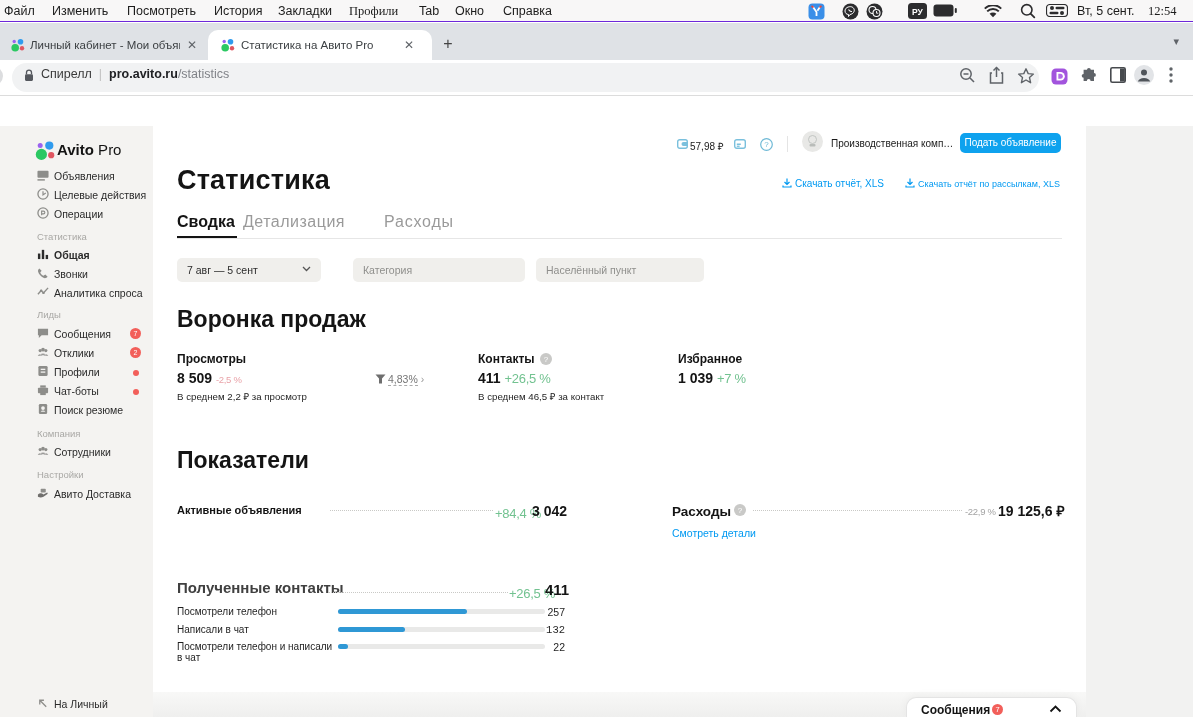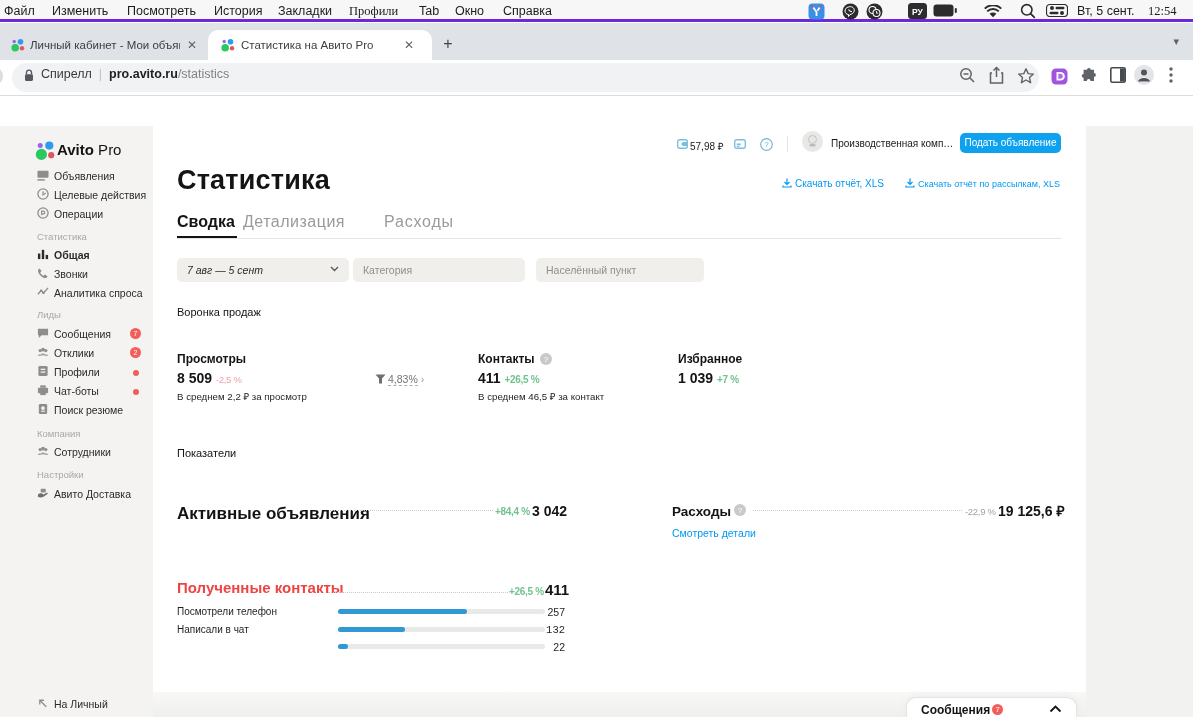--- a/index.html
+++ b/index.html
@@ -1,18 +1,18 @@
 <!DOCTYPE html>
 <html><head>
 <meta charset="utf-8">
 <style>
 * { margin:0; padding:0; box-sizing:border-box; }
 html,body { width:1193px; height:717px; overflow:hidden; font-family:"Liberation Sans", sans-serif; }
 
-#menubar { position:absolute; top:0; left:0; width:1193px; height:22px; background:#f8f7f7; border-bottom:3px solid #6d28d9; font-size:12.5px; color:#1c1c1c; }
+#menubar { position:absolute; top:0; left:0; width:1193px; height:22px; background:#f8f7f7; border-bottom:1px solid #6d28d9; font-size:12.5px; color:#1c1c1c; }
 #menubar .mitem { position:absolute; top:4px; }
 #menubar .stat { position:absolute; top:3px; }
 
 #tabbar { position:absolute; top:23px; left:0; width:1193px; height:37px; background:#dfe2e6; }
 .tab { position:absolute; top:7px; height:30px; font-size:11.5px; color:#3c4043; }
 #tab1 { left:2px; width:203px; }
 #tab2 { left:208px; width:224px; background:#fff; border-radius:10px 10px 0 0; }
 .tabfav { position:absolute; top:8px; width:14px; height:14px; }
 .tabtitle { position:absolute; top:9px; white-space:nowrap; overflow:hidden; }
 .tabx { position:absolute; top:8px; width:14px; height:14px; color:#5f6368; font-size:12px; text-align:center; line-height:14px; }
@@ -32,30 +32,30 @@
 #gutter { position:absolute; top:29px; left:1086px; width:107px; height:591px; background:#f2f2f1; }
 
 .side-item { position:absolute; left:37px; font-size:10.5px; color:#2b2b2b; white-space:nowrap; }
 .side-item .ic { position:absolute; left:0; top:-1px; width:12px; height:12px; }
 .side-item .tx { position:absolute; left:17px; top:0; }
 .side-label { position:absolute; left:37px; font-size:9.5px; color:#a9a8a5; }
 .badge { position:absolute; border-radius:50%; background:#f25f5a; color:#fff; font-size:7px; text-align:center; }
 .dot { position:absolute; width:6px; height:6px; border-radius:50%; background:#f25f5a; }
 
 .h1 { position:absolute; left:177px; top:68px; font-size:27px; font-weight:bold; color:#141414; letter-spacing:0.2px; }
-.h2 { position:absolute; left:177px; font-size:11px; font-weight:normal; color:#141414; }
+.h2 { position:absolute; left:177px; font-size:23px; font-weight:bold; color:#141414; }
 .dlink { position:absolute; top:81px; font-size:10px; color:#0099f1; white-space:nowrap; }
 .tabrow { position:absolute; top:116px; font-size:16px; }
 .hr { position:absolute; left:177px; top:141px; width:885px; height:1px; background:#e6e6e6; }
 .tabul { position:absolute; left:177px; top:139px; width:60px; height:3px; background:#141414; }
 .filter { position:absolute; top:161px; height:24px; background:#f0efec; border-radius:5px; font-size:10.5px; color:#8f8f8c; line-height:24px; padding-left:10px; }
 .flabel { font-size:12px; font-weight:bold; color:#141414; position:absolute; }
 .fval { font-size:14px; font-weight:bold; color:#141414; position:absolute; }
 .fsub { font-size:9.7px; color:#1f1f1f; position:absolute; }
-.pct-g { font-size:10px; color:#72c290; font-weight:bold; letter-spacing:-0.3px; }
+.pct-g { font-size:13px; color:#72c290; font-weight:normal; letter-spacing:-0.3px; }
 .pct-r { font-size:9.5px; color:#e9a2a8; font-weight:normal; letter-spacing:-0.3px; }
 .pct-gray { font-size:9.5px; color:#a3a3a3; font-weight:normal; letter-spacing:-0.3px; }
 .leader { position:absolute; border-bottom:1.5px dotted #c9c9c6; }
 .blink { color:#0099f1; }
 .barlabel { position:absolute; left:177px; font-size:10px; color:#1f1f1f; }
 .bartrack { position:absolute; left:338px; width:207px; height:5px; border-radius:3px; background:#e9e9e8; }
 .barfill { position:absolute; left:0; top:0; height:5px; border-radius:3px; background:#2f98d5; }
 .barval { position:absolute; font-size:10.5px; color:#1f1f1f; width:40px; text-align:right; left:525px; }
 #msgwidget { position:absolute; left:906px; top:600px; width:171px; height:20px; background:#fff; border:1px solid #e4e4e4; border-bottom:none; border-radius:10px 10px 0 0; box-shadow:0 -2px 8px rgba(0,0,0,0.04); }
 </style>
@@ -353,21 +353,21 @@
   <span class="dlink" style="left:905px; font-size:9px;"><svg width="10" height="10" viewBox="0 0 10 10" style="margin-right:3px; vertical-align:-1px;">
         <path d="M5 0.5 v5.5 M2.5 4 L5 6.5 L7.5 4 M1 7.5 v1.5 h8 v-1.5" fill="none" stroke="#0099f1" stroke-width="1.2"></path>
       </svg>Скачать отчёт по рассылкам, XLS</span>
 
   <span class="tabrow" style="left:177px; font-weight:bold; color:#141414;">Сводка</span>
   <span class="tabrow" style="left:243px; color:#9a9a9a; letter-spacing:0.5px;">Детализация</span>
   <span class="tabrow" style="left:384px; color:#9a9a9a; letter-spacing:0.8px;">Расходы</span>
   <div class="tabul"></div>
   <div class="hr"></div>
 
-  <div class="filter" style="left:177px; width:172px; color:#2b2b2b;font-style:italic;">7 авг — 5 сент<svg style="position:absolute; right:10px; top:8px;" width="9" height="6" viewBox="0 0 9 6">
+  <div class="filter" style="left:177px; width:144px; color:#2b2b2b;">7 авг — 5 сент<svg style="position:absolute; right:10px; top:8px;" width="9" height="6" viewBox="0 0 9 6">
         <path d="M1 1 L4.5 4.5 L8 1" fill="none" stroke="#555" stroke-width="1.3"></path>
       </svg></div>
   <div class="filter" style="left:353px; width:172px;">Категория</div>
   <div class="filter" style="left:536px; width:168px;">Населённый пункт</div>
 
   <div class="h2" style="top:209px;">Воронка продаж</div>
 
   <span class="flabel" style="left:177px; top:255px;">Просмотры</span>
   <span class="fval" style="left:177px; top:273px;">8 509 <span class="pct-r">-2,5 %</span></span>
   <span class="fsub" style="left:177px; top:293px;">В среднем 2,2 ₽ за просмотр</span>
@@ -382,52 +382,53 @@
       <text x="6" y="8.8" font-size="8" text-anchor="middle" fill="#fff" font-family="Liberation Sans">?</text>
     </svg>
   <span class="fval" style="left:478px; top:273px;">411 <span class="pct-g">+26,5 %</span></span>
   <span class="fsub" style="left:478px; top:293px;">В среднем 46,5 ₽ за контакт</span>
 
   <span class="flabel" style="left:678px; top:255px;">Избранное</span>
   <span class="fval" style="left:678px; top:273px;">1 039 <span class="pct-g">+7 %</span></span>
 
   <div class="h2" style="top:350px;">Показатели</div>
 
-  <span class="flabel" style="left:177px; top:407px; font-size:17px;">Активные объявления</span>
+  <span class="flabel" style="left:177px; top:407px; font-size:11px;">Активные объявления</span>
   <div class="leader" style="left:330px; top:406px; width:163px; height:8px;"></div>
   <span class="pct-g" style="position:absolute; left:495px; top:409px;">+84,4 %</span>
   <span class="fval" style="left:532px; top:406px;">3 042</span>
 
   <span class="flabel" style="left:672px; top:407px; font-size:13.5px;">Расходы</span>
   <svg style="position:absolute; left:734px; top:407px;" width="12" height="12" viewBox="0 0 12 12">
       <circle cx="6" cy="6" r="6" fill="#c9c9c7"></circle>
       <text x="6" y="8.8" font-size="8" text-anchor="middle" fill="#fff" font-family="Liberation Sans">?</text>
     </svg>
   <div class="leader" style="left:753px; top:406px; width:209px; height:8px;"></div>
   <span class="pct-gray" style="position:absolute; left:965px; top:409px;">-22,9 %</span>
   <span class="fval" style="left:998px; top:404px;">19 125,6 ₽</span>
   <span class="blink" style="position:absolute; left:672px; top:430px; font-size:10.5px;">Смотреть детали</span>
 
-  <span style="position:absolute; left:177px; top:482px; font-size:15px; font-weight:bold; color:#ef4444;">Полученные контакты</span>
+  <span style="position:absolute; left:177px; top:482px; font-size:15px; font-weight:bold; color:#404040;">Полученные контакты</span>
   <div class="leader" style="left:328px; top:487px; width:180px; height:9px;"></div>
   <span class="pct-g" style="position:absolute; left:509px; top:489px;">+26,5 %</span>
   <span style="position:absolute; left:545px; top:484px; font-size:15px; font-weight:bold; color:#141414;">411</span>
 
   <span class="barlabel" style="top:509px;">Посмотрели телефон</span>
   <div class="bartrack" style="top:512px;">
       <div class="barfill" style="width:129px;"></div>
     </div>
   <span class="barval" style="top:509px;">257</span>
 
   <span class="barlabel" style="top:527px;">Написали в чат</span>
   <div class="bartrack" style="top:530px;">
       <div class="barfill" style="width:67px;"></div>
     </div>
   <span class="barval" style="top:527px;font-family:Liberation Mono, monospace;">132</span>
 
+  <span class="barlabel" style="top:544px; width:160px; display:inline-block;">Посмотрели телефон и написали в чат</span>
   <div class="bartrack" style="top:547px;">
       <div class="barfill" style="width:10px;"></div>
     </div>
   <span class="barval" style="top:544px;">22</span>
 
   <div style="position:absolute; left:153px; top:595px; width:933px; height:25px; background:linear-gradient(#f8f8f7, #efefee);"></div>
   <div id="msgwidget"></div>
   <span style="position:absolute; left:921px; top:606px; font-size:12px; font-weight:bold; color:#141414;">Сообщения</span>
   <span class="badge" style="left:992px; top:607px; width:11px; height:11px; line-height:11px; font-size:7.5px;">7</span>
   <svg style="position:absolute; left:1049px; top:608px;" width="13" height="8" viewBox="0 0 13 8">

